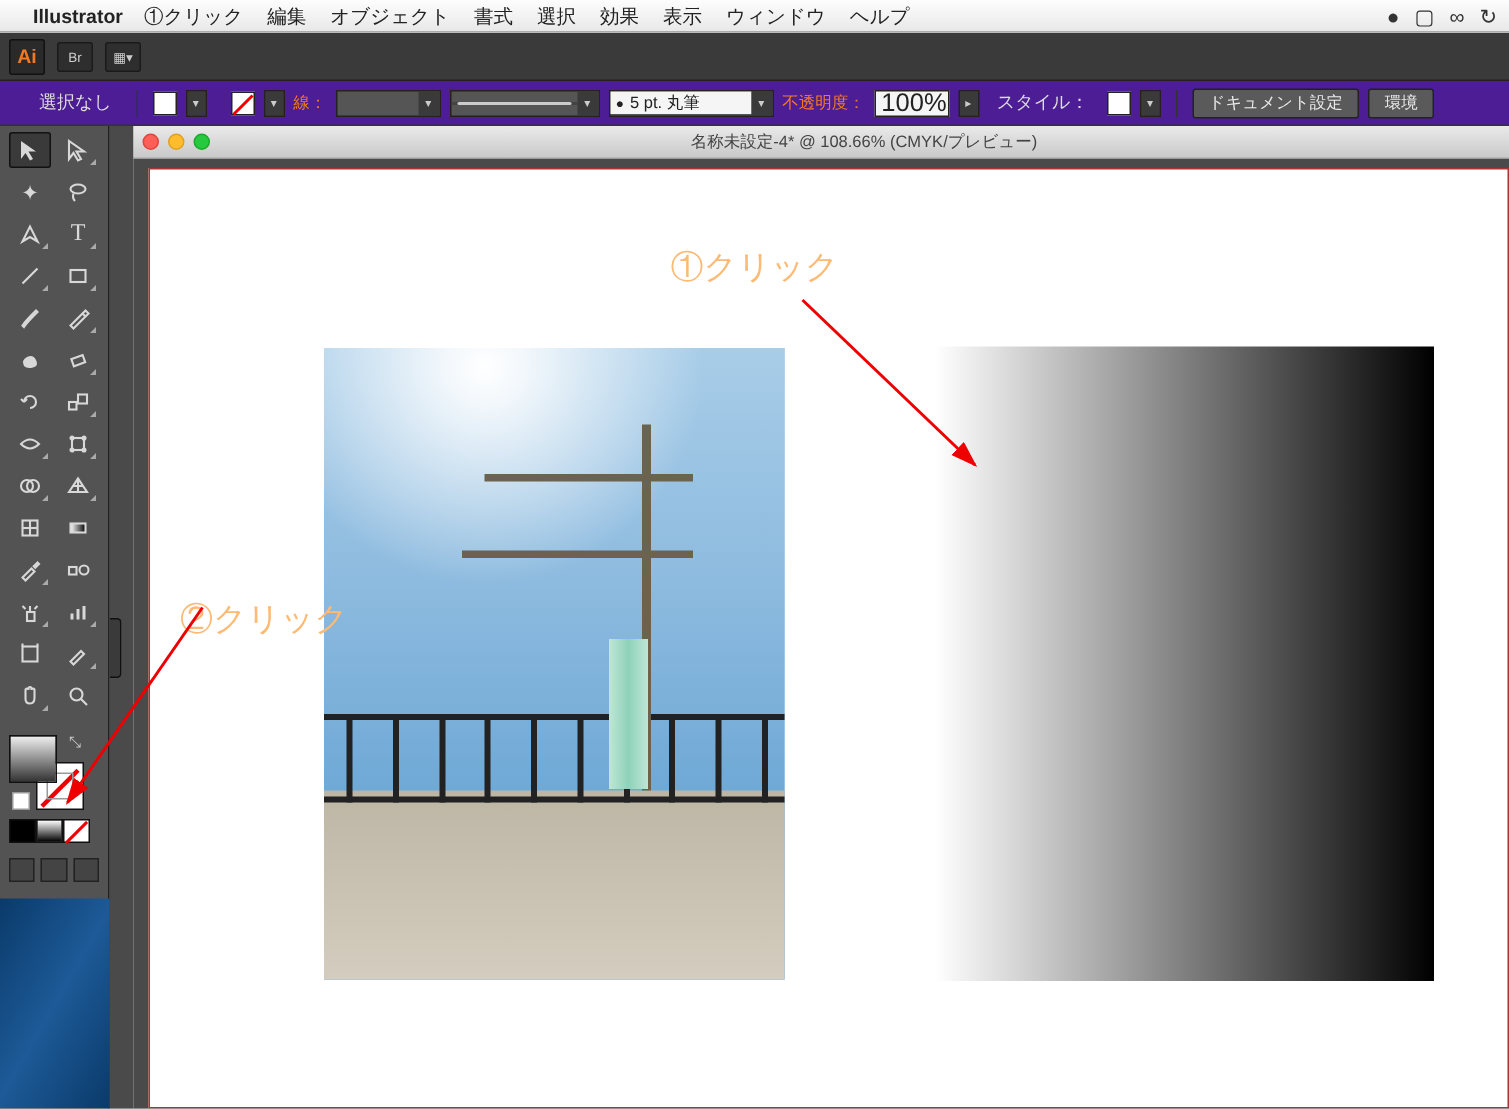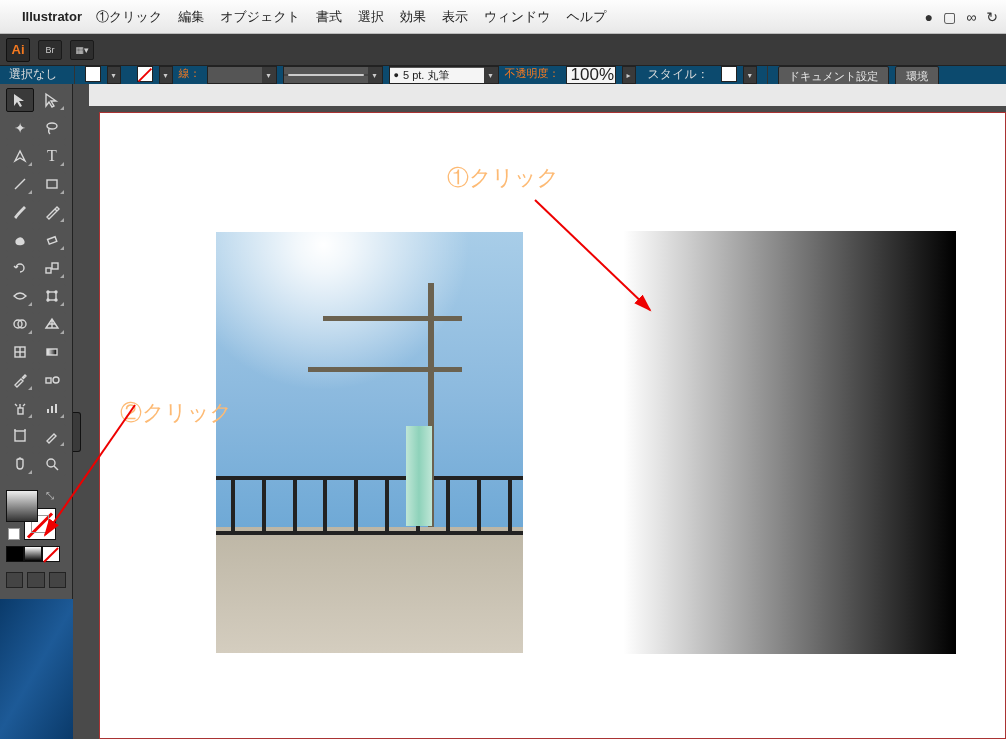--- a/index.html
+++ b/index.html
@@ -1,29 +1,29 @@
 <!DOCTYPE html>
 <html><head>
 <meta charset="utf-8">
 <style>
   * { box-sizing: border-box; margin: 0; padding: 0; }
   body { font-family: "Hiragino Kaku Gothic Pro", "Helvetica Neue", sans-serif; font-size: 12px; background: #4a4a4a; width: 1006px; height: 739px; overflow: hidden; position: relative; }
   
-  .mac-menubar { height: 34px; background: linear-gradient(#fdfdfd,#e8e8e8); display: flex; align-items: center; padding: 0 8px; border-bottom: 1px solid #bbb; font-size: 13px; color: #222; }
+  .mac-menubar { height: 22px; background: linear-gradient(#fdfdfd,#e8e8e8); display: flex; align-items: center; padding: 0 8px; border-bottom: 1px solid #bbb; font-size: 13px; color: #222; }
   .mac-menubar .apple { font-size: 15px; margin-right: 14px; }
   .mac-menubar .app { font-weight: bold; margin-right: 14px; }
   .mac-menubar .mi { margin-right: 16px; cursor: default; }
   .mac-menubar .right { margin-left: auto; display: flex; align-items: center; gap: 10px; font-size: 14px; color: #333; }
   .mac-menubar .right span { display:inline-block; }
   
   .app-bar { height: 32px; background: #3a3a3a; display: flex; align-items: center; padding: 0 6px; gap: 8px; border-bottom:1px solid #222;}
   .ai-logo { width: 24px; height: 24px; background: #2a2a2a; color: #f47920; font-weight: bold; font-size: 13px; display: flex; align-items: center; justify-content: center; border: 1px solid #111; border-radius:2px;}
   .app-bar .ab { width: 24px; height: 20px; background: #2e2e2e; border: 1px solid #1a1a1a; color: #ccc; font-size: 9px; display:flex; align-items:center; justify-content:center; border-radius:2px;}
   
-  .control-bar { height: 30px; background: #0c4a6e; display:flex; align-items:flex-start; padding: 0 3px; gap: 6px; border-bottom:1px solid #333; font-size:11px; color:#ddd;}
+  .control-bar { height: 30px; background: #4c1d95; display:flex; align-items:center; padding: 0 20px; gap: 6px; border-bottom:1px solid #333; font-size:11px; color:#ddd;}
   .ctl-label { color:#ddd; font-size:12px; padding:0 6px;}
   .ctl-sep { width:1px; height:18px; background:#333; margin:0 4px;}
   .swatch { width:16px; height:16px; border:1px solid #222; display:inline-block;}
   .swatch.white { background:#fff; }
   .swatch.none { background:#fff; position:relative; }
   .swatch.none::after { content:""; position:absolute; left:-2px; right:-2px; top:50%; height:2px; background:#e00; transform:rotate(-45deg);}
   .dd { height:18px; border:1px solid #222; background:#555; display:flex; align-items:center; position:relative; color:#ddd; font-size:11px;}
   .dd .chev { width:14px; height:100%; background:#3a3a3a; display:flex; align-items:center; justify-content:center; font-size:8px; color:#ccc;}
   .dd .body { padding:0 4px; flex:1; background:#444;}
   .dd.light .body { background:#f5f5f5; color:#222;}
@@ -361,20 +361,28 @@
     <div class="screenmode">
       <div class="sm"></div>
       <div class="sm"></div>
       <div class="sm"></div>
     </div>
   </div>
 
   <div class="canvas-area">
     <div class="panel-nub"></div>
     <div class="doc-window">
+      <div class="titlebar">
+        <div class="traffic">
+          <div class="tl r"></div>
+          <div class="tl y"></div>
+          <div class="tl g"></div>
+        </div>
+        <div class="title">名称未設定-4* @ 108.66% (CMYK/プレビュー)</div>
+      </div>
       <div class="canvas">
         <div class="artframe">
         </div>
       </div>
     </div>
   </div>
 </div>
 
 <div class="photo">
   <div class="sky"></div>

